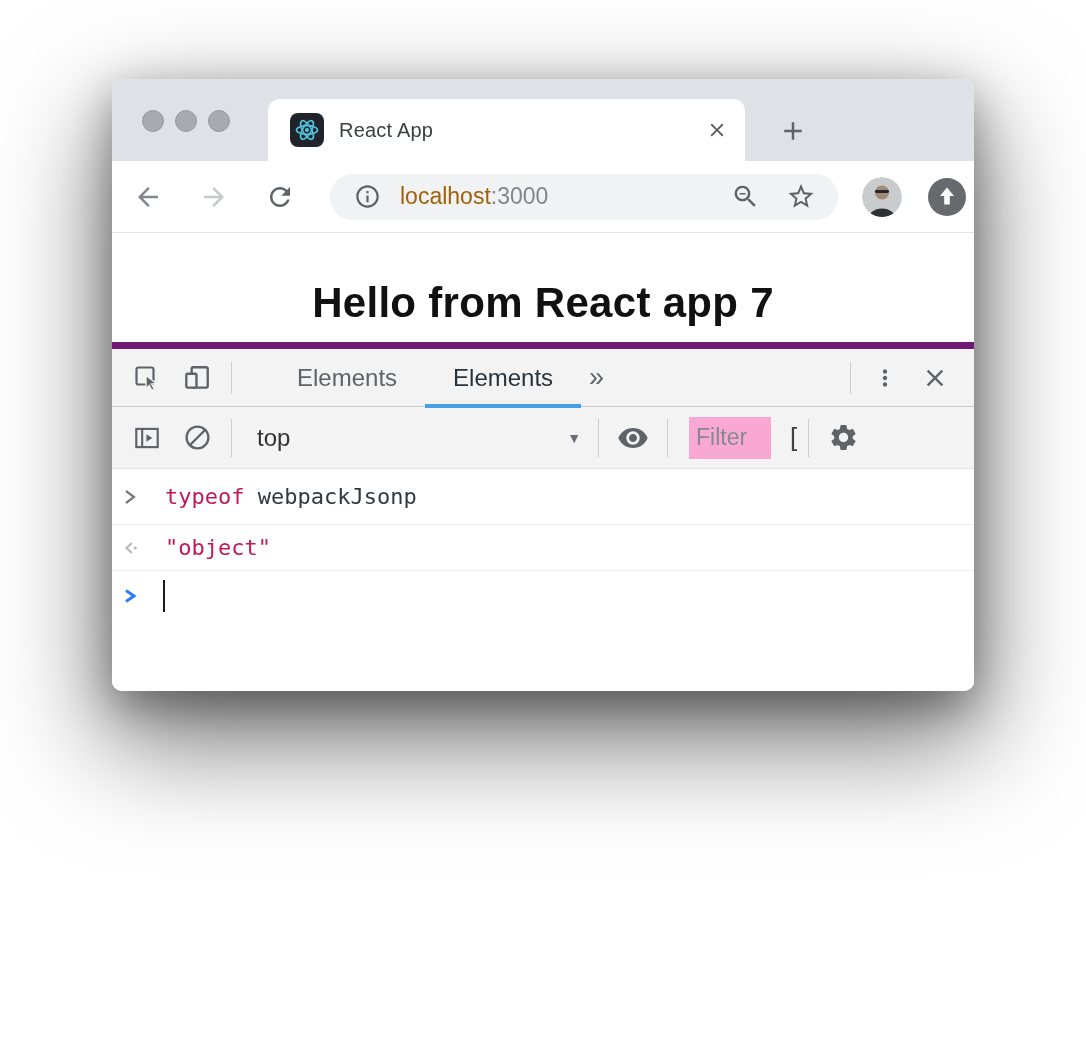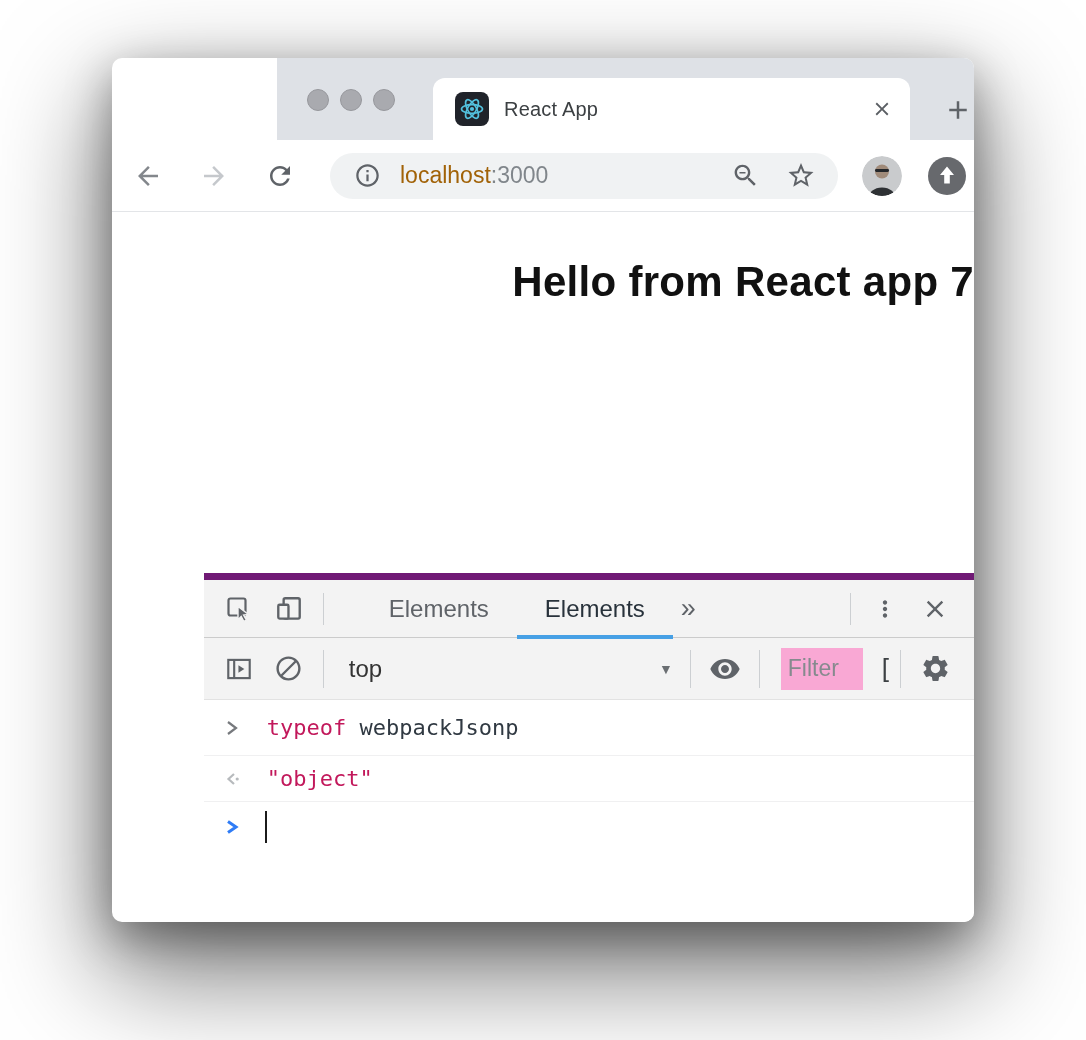--- a/index.html
+++ b/index.html
@@ -1,23 +1,23 @@
 <!DOCTYPE html>
 <html style="--c-accent: #47A0E5; --c-prompt_blue: #2F7CF6; --c-code_accent: #C2185B; --c-code_plain: #303942; --c-toolbar_bg: #F3F3F3; --c-tabstrip_bg: #DEE1E6; --c-icon_gray: #5F6368; --c-react_blue: #53C1DE;"><head>
 <meta charset="utf-8">
 <style>
   * { margin:0; padding:0; box-sizing:border-box; }
   html,body { width:1086px; height:1040px; background:#fff; font-family:"Liberation Sans", sans-serif; }
   .stage { position:relative; width:1086px; height:1040px; overflow:hidden; }
 
   .window {
-    position:absolute; left:112px; top:58px; width:862px; height:864px;
+    position:absolute; left:112px; top:79px; width:862px; height:612px;
     border-radius:10px; overflow:hidden; background:#fff;
     box-shadow: 0 45px 110px 8px rgba(0,0,0,0.52), 0 15px 45px rgba(0,0,0,0.35);
-    display:flex; flex-direction:column;align-items:flex-end;
+    display:flex; flex-direction:column;
   }
 
   
   .tabstrip { height:82px; background:var(--c-tabstrip_bg,#DEE1E6); display:flex; align-items:flex-end; flex-shrink:0; position:relative; }
   .traffic { position:absolute; left:30px; top:31px; display:flex; gap:11px; }
   .tl { width:22px; height:22px; border-radius:50%; background:#A9AAAF; border:1px solid #97989D; }
   .tab {
     margin-left:156px; width:477px; height:62px; background:#fff;
     border-radius:12px 12px 0 0; display:flex; align-items:center; position:relative;
   }
@@ -62,21 +62,21 @@
 
   .ctx { margin-left:14px; width:330px; display:flex; align-items:center; justify-content:space-between; cursor:pointer;gap:33px; }
   .ctx-label { font-size:24px; color:#333; }
   .ctx-caret { font-size:14px; color:#6A6E72; margin-right:6px; }
   .filter { width:82px; height:42px; border:none; outline:none; background:#f9a8d4; font-family:"Liberation Sans",sans-serif; font-size:23px; color:#444; padding-left:7px; margin-left:10px; }
   .filter::placeholder { color:#868A8E; opacity:1; }
   .bracket { margin-left:19px; font-size:26px; color:#3C4043; cursor:pointer; }
 
   
   .console { flex:1; background:#fff; font-family:"DejaVu Sans Mono", monospace; font-size:22px; overflow:hidden; }
-  .c-row { display:flex; align-items:center; padding-left:21px; }
+  .c-row { display:flex; align-items:center; padding-left:11px; }
   .c-row .marker { width:18px; display:flex; align-items:center; flex-shrink:0; }
   .c-text { margin-left:24px; white-space:pre; }
   .row-cmd { height:56px; border-bottom:1px solid #F0F0F1; }
   .row-res { height:46px; border-bottom:1px solid #F0F0F1; }
   .row-prompt { height:50px; }
   .kw { color:var(--c-code_accent,#C2185B); }
   .plain { color:var(--c-code_plain,#303942); }
   .str { color:var(--c-code_accent,#C2185B); }
   .cursorbar { width:2px; height:32px; background:#1b1b1b; margin-left:22px; }
   .prompt-chevron { color:var(--c-prompt_blue,#2F7CF6); }

